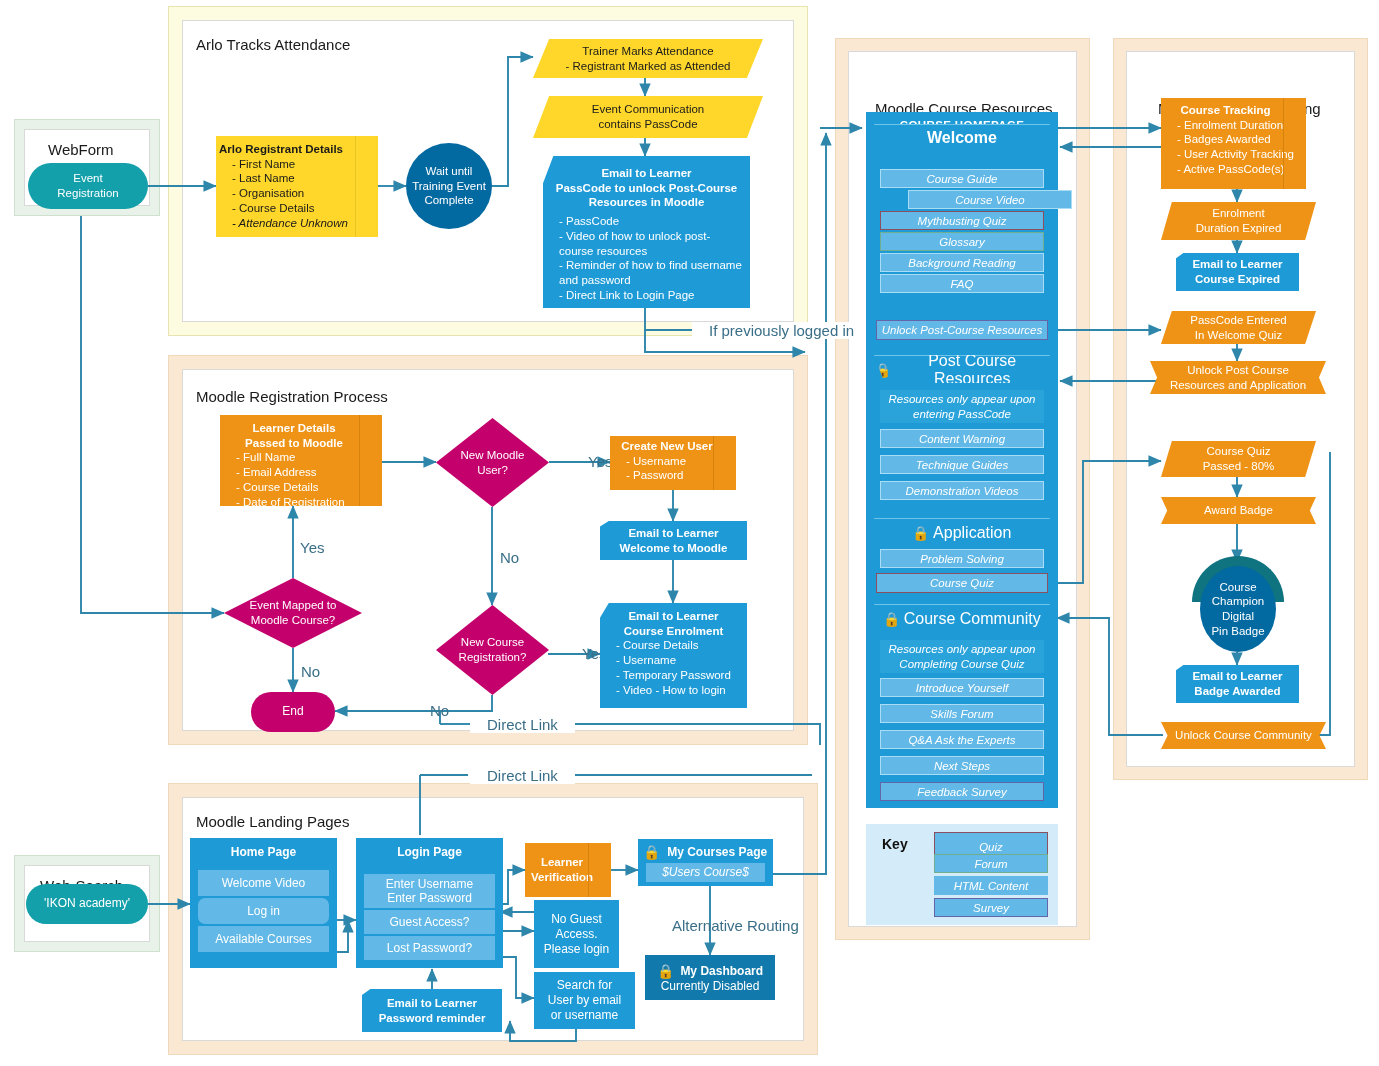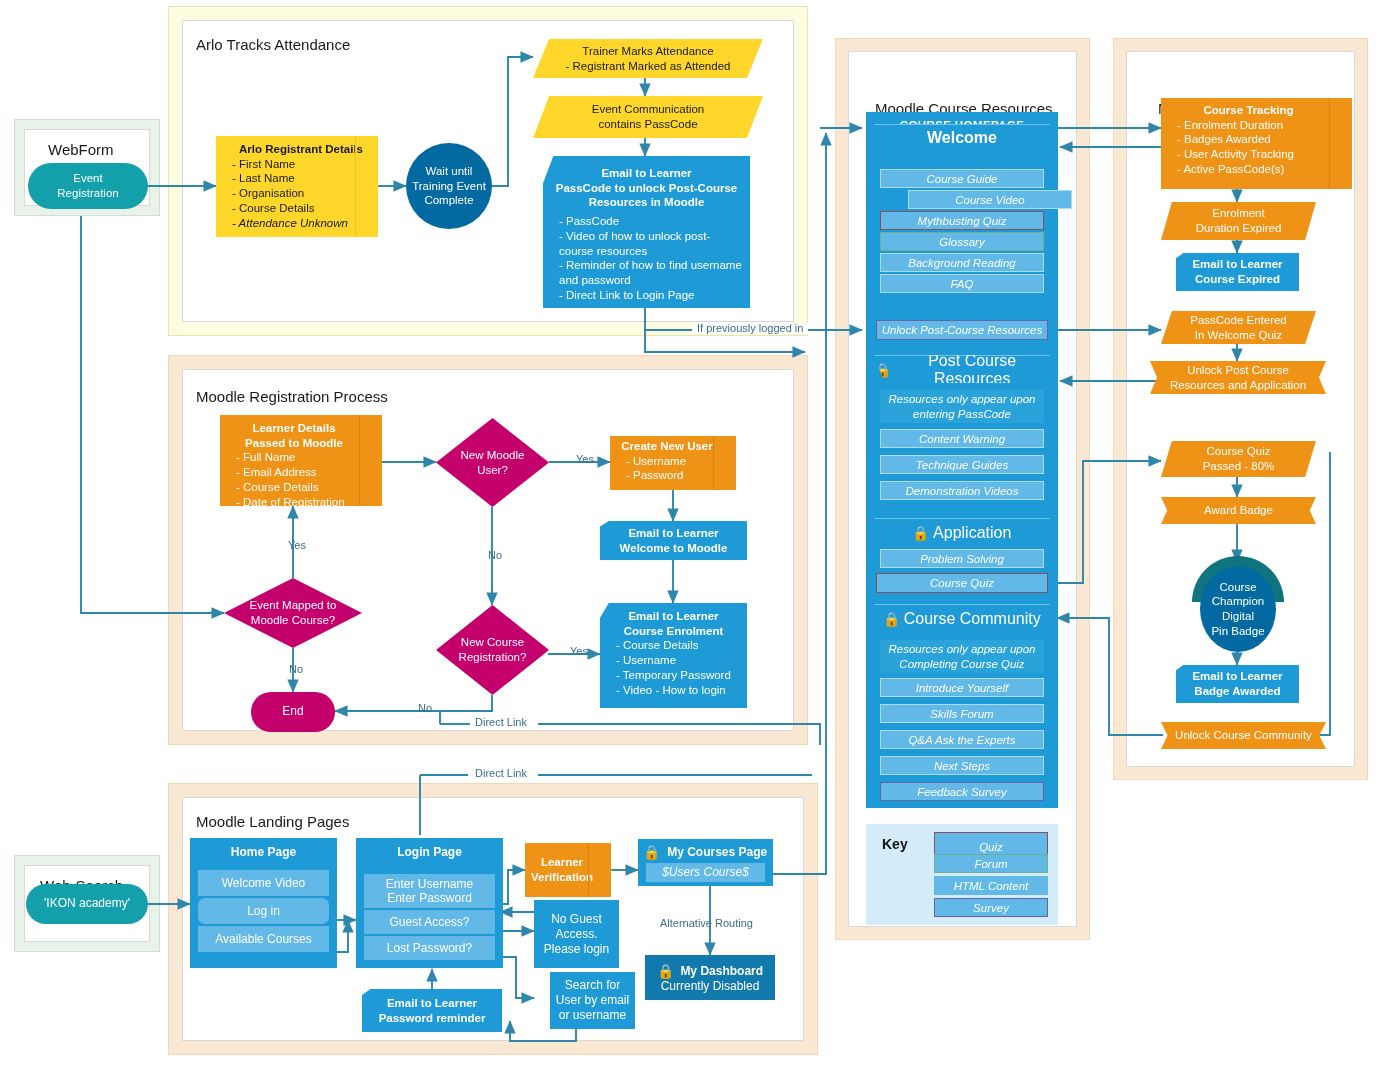--- a/index.html
+++ b/index.html
@@ -124,22 +124,22 @@
     font-size:12px; display:flex; align-items:center; justify-content:center;
     text-align:center; line-height:1.2; }
   .dash-card{ position:absolute; background:#1179ab; color:#fff;
     display:flex; flex-direction:column; align-items:center;
     justify-content:center; font-size:12px; text-align:center; }
   .blue-plain{ position:absolute; background:#1e9ad6; color:#fff;
     display:flex; align-items:center; justify-content:center;
     text-align:center; font-size:12px; line-height:1.25; }
 
   
-  .conn-label{ position:absolute; font-size:11px; color:#3a6e87;
-    background:#ffffff; padding:0 5px; white-space:nowrap; }
+  .conn-label{ position:absolute; font-size:15px; color:#3a6e87;
+    background:#ffffff; padding:0 17px; white-space:nowrap; }
   .conn-label.ontint{ background:transparent; }
 
   
   svg.links{ position:absolute; left:0; top:0; width:1379px; height:1066px;
     pointer-events:none; } .t115{font-size:11.5px;}
   .ital{font-style:italic;}
   .lst{ text-align:left; align-self:flex-start; padding-left:16px; }
 </style>
 </head>
 <body>
@@ -298,21 +298,21 @@
 
 <div class="node round-teal" style="left:28px;top:163px;width:120px;height:46px;font-size:11.5px;white-space:pre-line;">
   <span>Event
 Registration</span>
 </div>
 <div class="node round-teal" style="left:26px;top:884px;width:122px;height:40px;font-size:12px;">
   <span>'IKON academy'</span>
 </div>
 
 <div class="node cyl-yellow" style="left:216px;top:136px;width:162px;height:101px;align-items:flex-start;justify-content:flex-start;padding:6px 0 0 0;">
-  <div class="ttl t115" style="width:100%;text-align:center;padding-right:32px;margin-left:20px;">Arlo Registrant Details</div>
+  <div class="ttl t115" style="width:100%;text-align:center;padding-right:32px;">Arlo Registrant Details</div>
   <div class="t115 lst">- First Name</div>
   <div class="t115 lst">- Last Name</div>
   <div class="t115 lst">- Organisation</div>
   <div class="t115 lst">- Course Details</div>
   <div class="t115 lst ital">- Attendance Unknown</div>
 </div>
 
 <div class="node ellipse-teal" style="left:406px;top:143px;width:86px;height:86px;font-size:11.5px;white-space:pre-line;">
   <span>Wait until
 Training Event
@@ -422,21 +422,21 @@
   </div>
   <div class="page-row ital" style="left:8px;top:24px;width:119px;height:19px;">$Users Course$</div>
 </div>
 
 <div class="blue-plain" style="left:534px;top:900px;width:85px;height:68px;white-space:pre-line;">
   <span>No Guest
 Access.
 Please login</span>
 </div>
 
-<div class="blue-plain" style="left:534px;top:972px;width:85px;height:57px;white-space:pre-line;margin-left:16px;">
+<div class="blue-plain" style="left:534px;top:972px;width:101px;height:57px;white-space:pre-line;">
   <span>Search for
 User by email
 or username</span>
 </div>
 
 <div class="node email-blue-ind" style="left:362px;top:989px;width:140px;height:43px;font-size:11.5px;font-weight:bold;white-space:pre-line;">
   <span>Email to Learner
 Password reminder</span>
 </div>
 
@@ -495,21 +495,21 @@
 </div>
 
 <div class="keybox" style="left:866px;top:824px;width:192px;height:101px;">
   <div class="keylabel" style="left:16px;top:12px;">Key</div>
   <div class="res-item quiz" style="left:68px;top:8px;width:114px;height:30px;">Quiz</div>
   <div class="res-item forum" style="left:68px;top:30px;width:114px;height:19px;">Forum</div>
   <div class="res-item plain" style="left:68px;top:52px;width:114px;height:19px;border:0;">HTML Content</div>
   <div class="res-item survey" style="left:68px;top:74px;width:114px;height:19px;">Survey</div>
 </div>
 
-<div class="node cyl-orange" style="left:1161px;top:98px;width:191px;height:91px;align-items:flex-start;justify-content:flex-start;padding-top:5px;">
+<div class="node cyl-orange" style="left:1161px;top:98px;width:145px;height:91px;align-items:flex-start;justify-content:flex-start;padding-top:5px;">
   <div class="ttl t115" style="width:100%;text-align:center;padding-right:16px;">Course Tracking</div>
   <div class="t115 lst">- Enrolment Duration</div>
   <div class="t115 lst">- Badges Awarded</div>
   <div class="t115 lst">- User Activity Tracking</div>
   <div class="t115 lst">- Active PassCode(s)</div>
 </div>
 
 <div class="node para-orange" style="left:1161px;top:202px;width:155px;height:38px;font-size:11.5px;white-space:pre-line;">
   <span>Enrolment
 Duration Expired</span>

